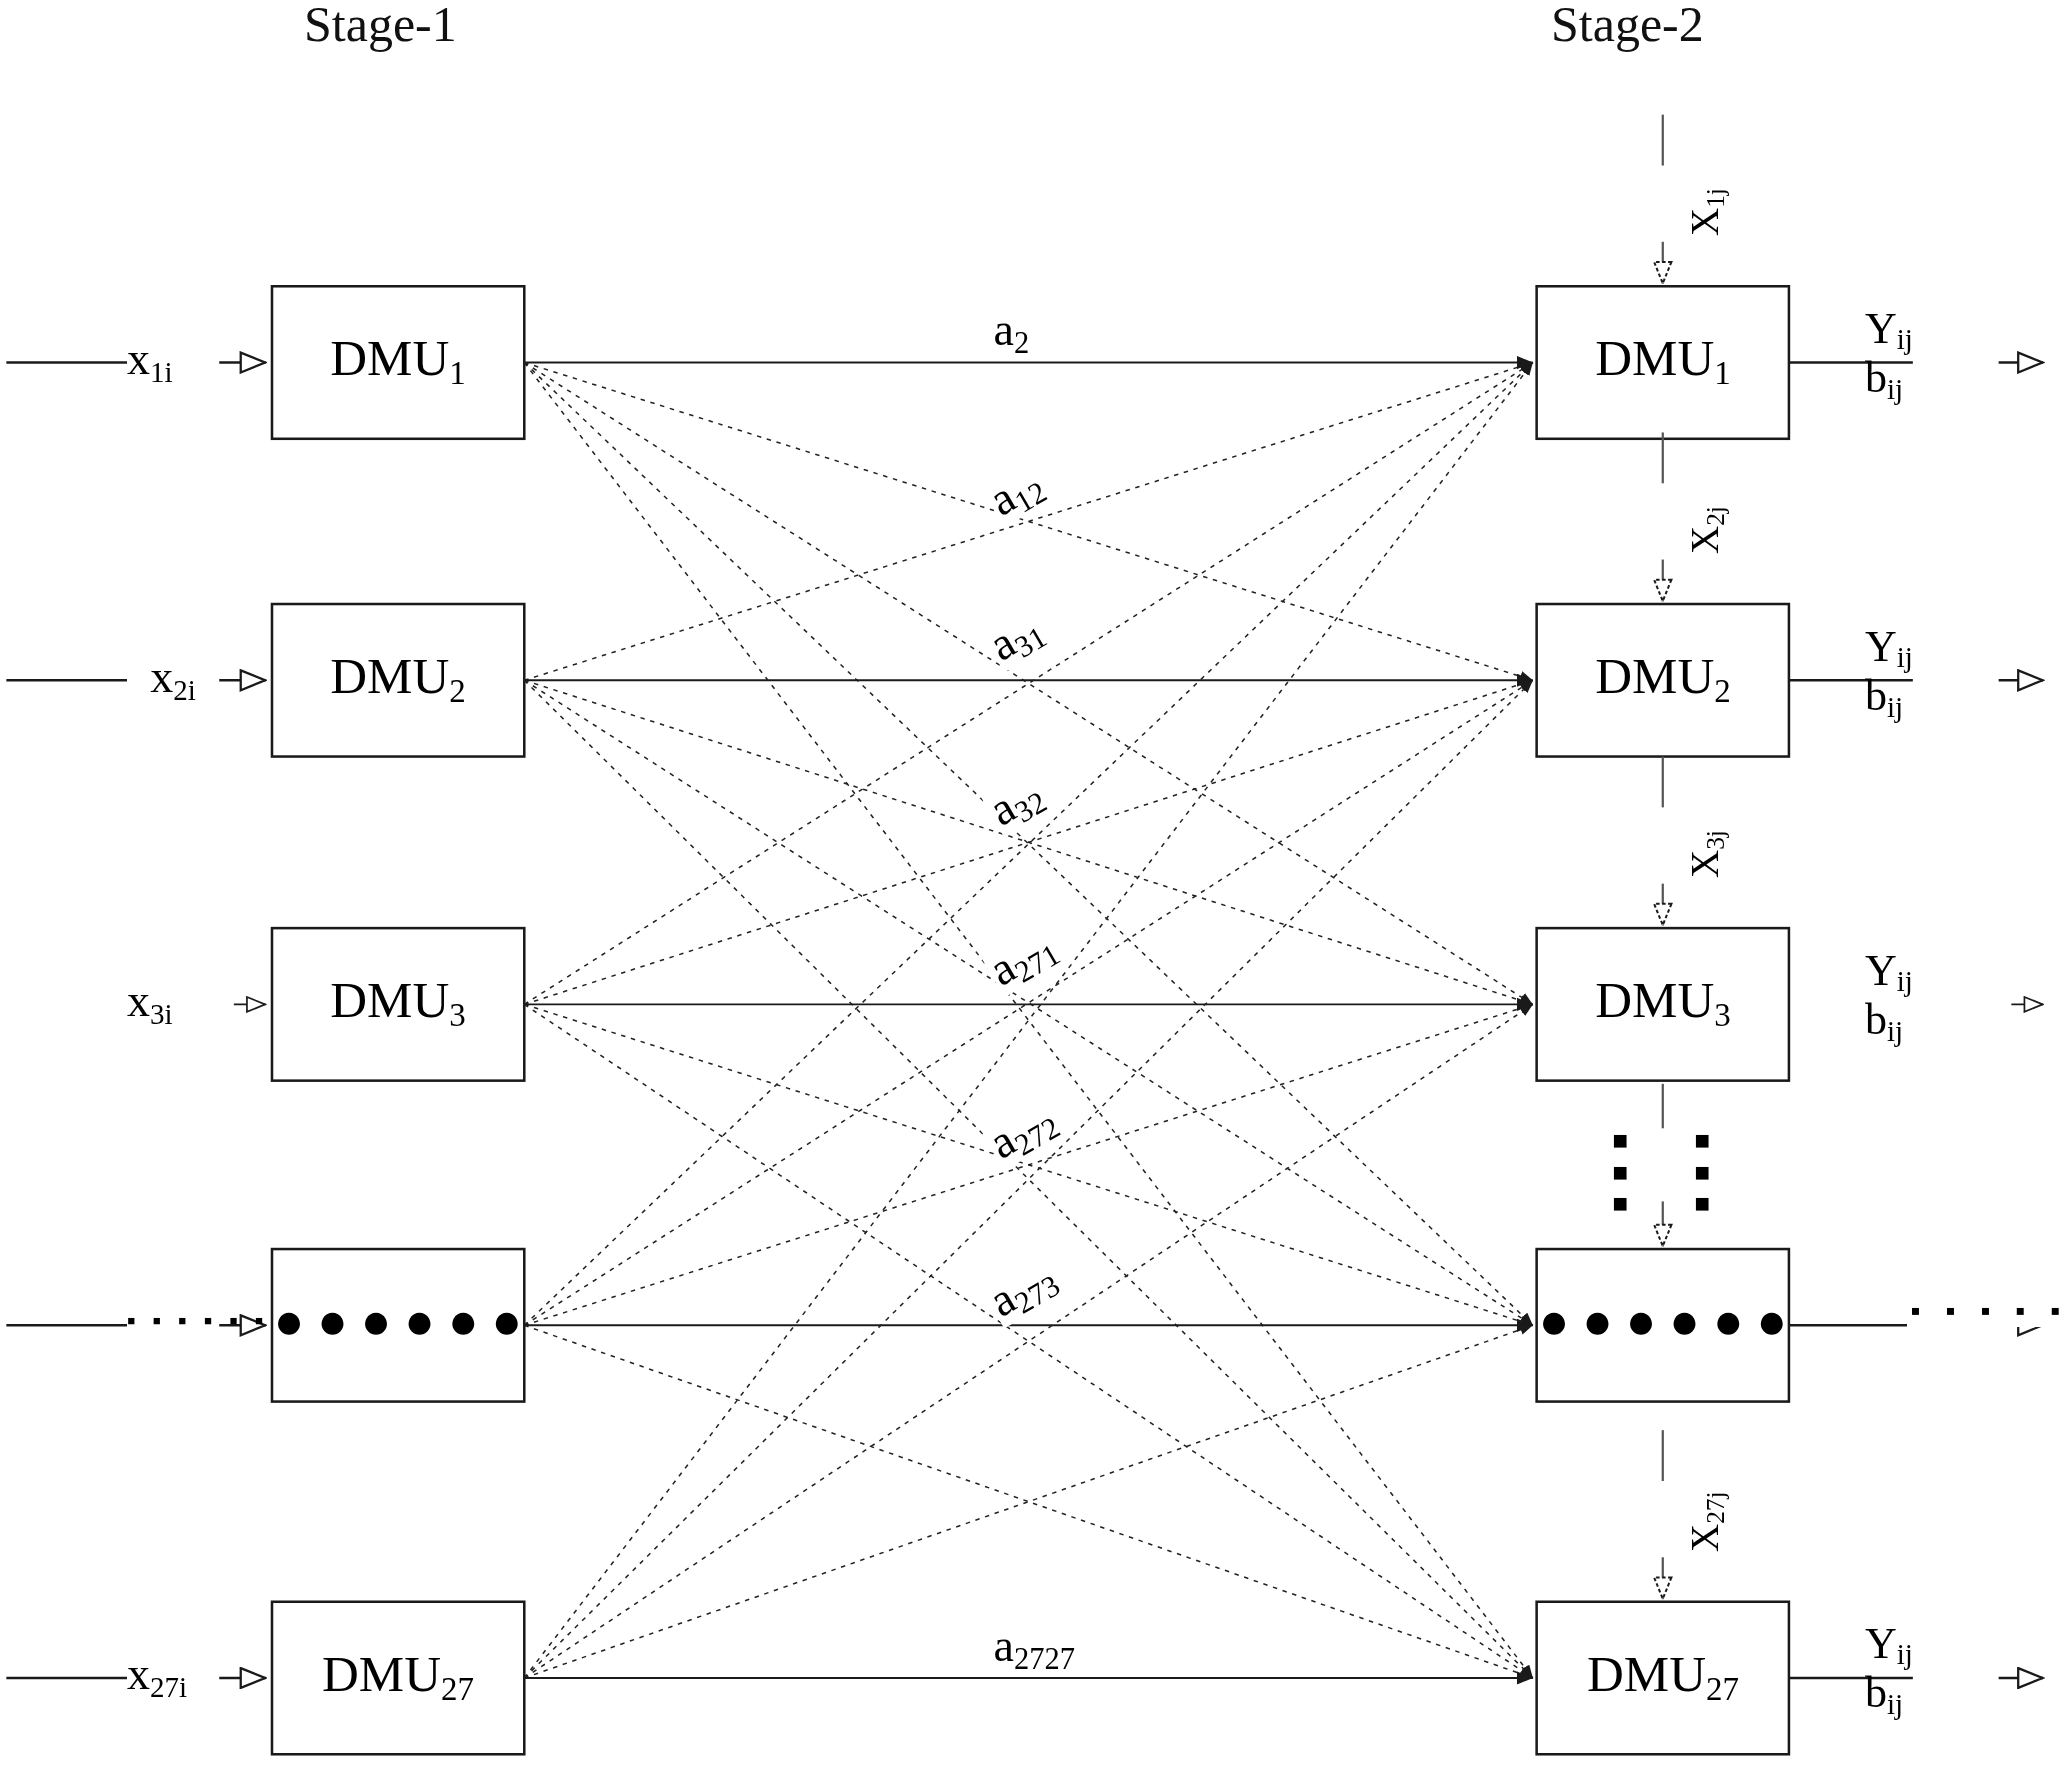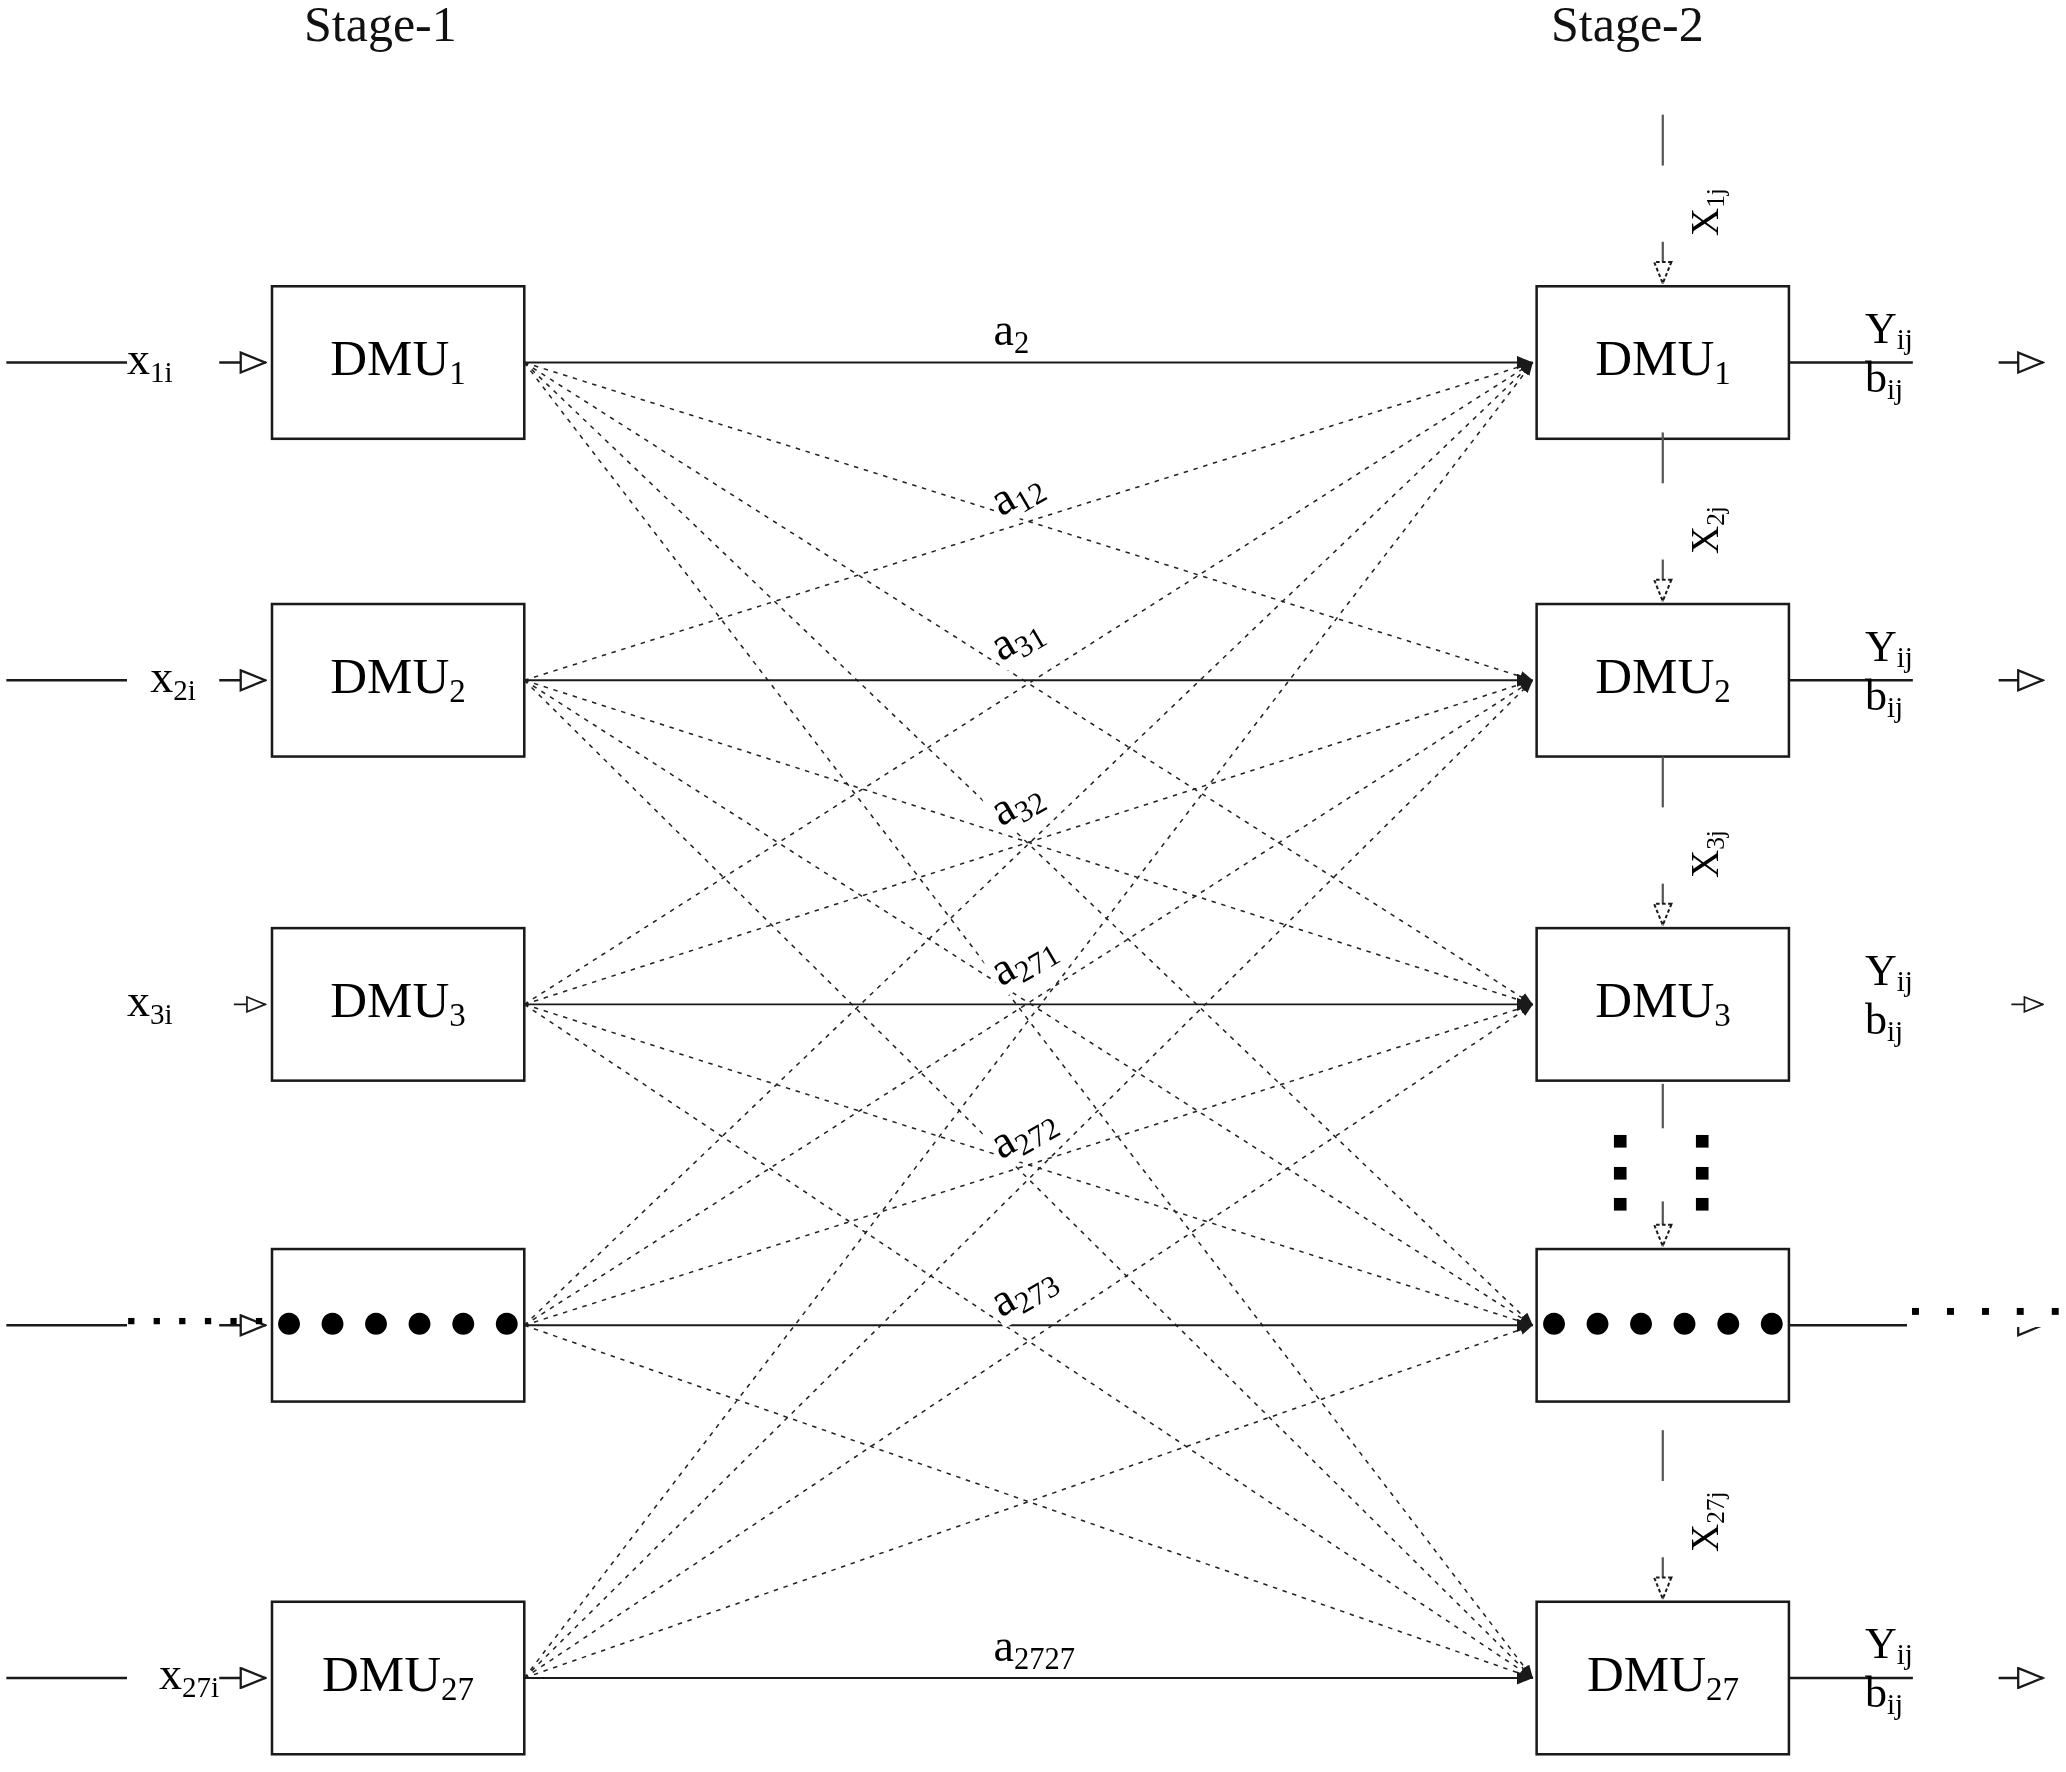--- a/index.html
+++ b/index.html
@@ -126,21 +126,21 @@
       <div class="boxlbl" style="left:272px;top:971px;width:252px;text-align:center;">DMU<span class="sub">3</span></div>
       <div class="boxlbl" style="left:1537px;top:971px;width:252px;text-align:center;">DMU<span class="sub">3</span></div>
       <div class="boxlbl" style="left:272px;top:1292px;width:252px;text-align:center;">● ● ● ● ● ●</div>
       <div class="boxlbl" style="left:1537px;top:1292px;width:252px;text-align:center;">● ● ● ● ● ●</div>
       <div class="boxlbl" style="left:272px;top:1645px;width:252px;text-align:center;">DMU<span class="sub">27</span></div>
       <div class="boxlbl" style="left:1537px;top:1645px;width:252px;text-align:center;">DMU<span class="sub">27</span></div>
       <div class="flow" style="left:127px;top:332px;width:92px;text-align:left;background:#fff;">x<span class="s">1i</span></div>
       <div class="flow" style="left:127px;top:650px;width:92px;text-align:center;background:#fff;">x<span class="s">2i</span></div>
       <div class="flow" style="left:127px;top:974px;width:92px;background:#fff;">x<span class="s">3i</span></div>
       <div class="flow" style="left: 127px; top: 1306px; width: 92px; text-align: center; background: rgb(255, 255, 255); font-size: 25.4px; letter-spacing: 5.1px;">▪ ▪ ▪ ▪ ▪ ▪</div>
-      <div class="flow" style="left:127px;top:1647px;width:92px;text-align:right;background:#fff;">x<span class="s">27i</span></div>
+      <div class="flow" style="left:127px;top:1647px;width:92px;text-align:left;background:#fff;">x<span class="s">27i</span></div>
       <div class="vlbl" style="left:1682px;top:236px;">X<span class="s">1j</span></div>
       <div class="vlbl" style="left:1682px;top:554px;">X<span class="s">2j</span></div>
       <div class="vlbl" style="left:1682px;top:878px;">X<span class="s">3j</span></div>
       <div class="vdots" style="left:1611px;top:1125px;">▪<br>▪<br>▪</div>
       <div class="vdots" style="left:1693px;top:1125px;">▪<br>▪<br>▪</div>
       <div class="vlbl" style="left:1682px;top:1552px;">X<span class="s">27j</span></div>
       <div class="outlbl" style="left:1865px;top:304px;width:184px;">Y<span class="s">ij</span><br>b<span class="s">ij</span></div>
       <div class="outlbl" style="left:1865px;top:622px;width:184px;">Y<span class="s">ij</span><br>b<span class="s">ij</span></div>
       <div class="outlbl" style="left:1865px;top:946px;width:184px;">Y<span class="s">ij</span><br>b<span class="s">ij</span></div>
       <div class="dots" style="left:1907px;top:1295px;font-size:28px;background:#fff;padding:0 3.8px;">▪ ▪ ▪ ▪ ▪ ▪</div>

